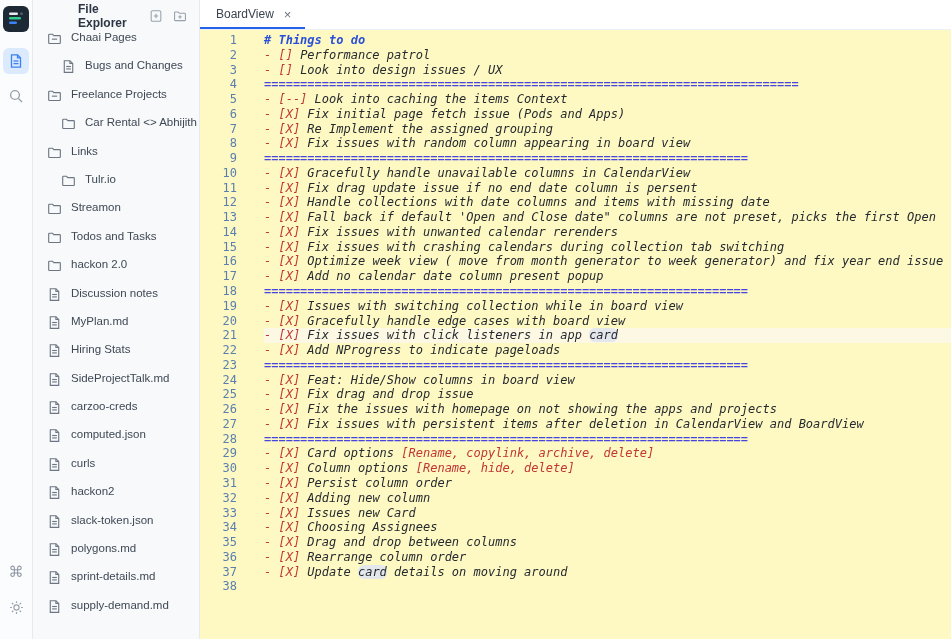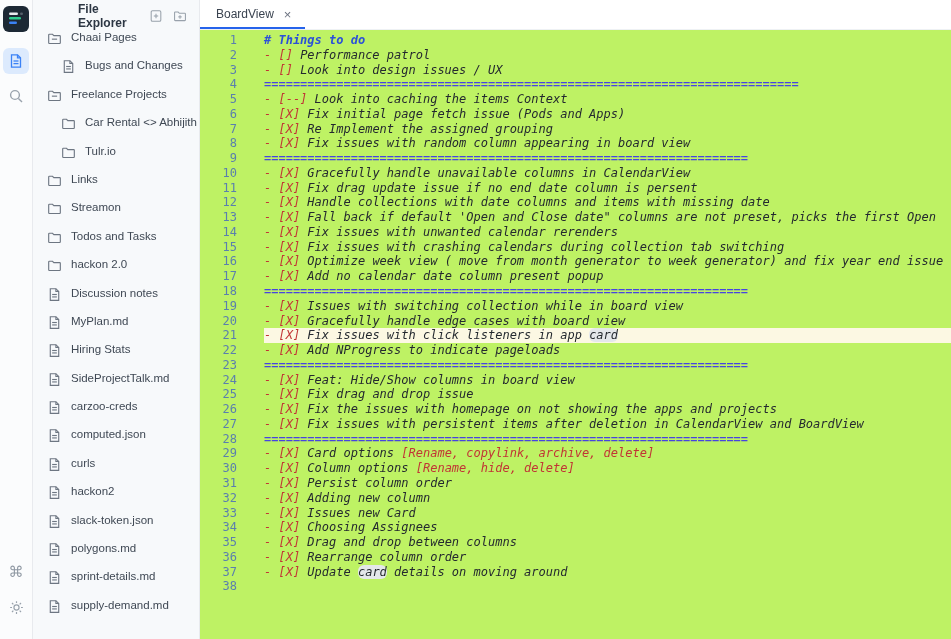--- a/index.html
+++ b/index.html
@@ -28,21 +28,21 @@
   .sb-hicon svg { display:block; }
   .tree { flex:1; overflow:hidden; }
   .tree-row { height:28.4px; display:flex; align-items:flex-start; padding-left:14px;
               cursor:pointer; }
   .tree-row.lvl1 { padding-left:28px; }
   .tree-icon { width:15px; height:15px; color:#6d7682; flex:none; margin-right:9px; }
   .tree-icon svg { display:block; }
   .tree-label { font-size:11.5px; color:#3f4854; white-space:nowrap; }
 
   
-  .main { flex:1; display:flex; flex-direction:column; background:#bef264; min-width:0; }
+  .main { flex:1; display:flex; flex-direction:column; background:#fef9c3; min-width:0; }
   .tabbar { height:30px; flex:none; background:#fff; border-bottom:1px solid #eef1f4;
             display:flex; align-items:flex-end; }
   .tab { height:30px; padding:0 14px 0 16px; display:flex; align-items:center; gap:10px;
          background:#fff; cursor:pointer; box-shadow: inset 0 -2px 0 var(--accent); }
   .tab-label { font-size:12px; color:#3a4350; }
   .tab-close { font-size:13px; color:#6b7280; cursor:pointer; line-height:1; }
 
   .editor { flex:1; padding-top:3px; overflow:hidden; }
   .line { display:flex; height:14.78px; line-height:14.78px;
           font-family:"DejaVu Sans Mono", monospace; font-size:12px; }
@@ -142,35 +142,35 @@
           <span class="tree-label">Freelance Projects</span>
         </div>
         <div class="tree-row lvl1">
           <span class="tree-icon">
             <svg width="15" height="15" viewBox="0 0 16 16" fill="none" stroke="currentColor" stroke-width="1.2">
               <path d="M1.8 4.2c0-.4.3-.7.7-.7h3.4l1.4 1.4h6.2c.4 0 .7.3.7.7v7c0 .4-.3.7-.7.7H2.5c-.4 0-.7-.3-.7-.7z"></path>
             </svg>
           </span>
           <span class="tree-label">Car Rental &lt;&gt; Abhijith</span>
         </div>
+        <div class="tree-row">
+          <span class="tree-icon">
+            <svg width="15" height="15" viewBox="0 0 16 16" fill="none" stroke="currentColor" stroke-width="1.2">
+              <path d="M1.8 4.2c0-.4.3-.7.7-.7h3.4l1.4 1.4h6.2c.4 0 .7.3.7.7v7c0 .4-.3.7-.7.7H2.5c-.4 0-.7-.3-.7-.7z"></path>
+            </svg>
+          </span>
+          <span class="tree-label">Links</span>
+        </div>
         <div class="tree-row lvl1">
           <span class="tree-icon">
             <svg width="15" height="15" viewBox="0 0 16 16" fill="none" stroke="currentColor" stroke-width="1.2">
               <path d="M1.8 4.2c0-.4.3-.7.7-.7h3.4l1.4 1.4h6.2c.4 0 .7.3.7.7v7c0 .4-.3.7-.7.7H2.5c-.4 0-.7-.3-.7-.7z"></path>
             </svg>
           </span>
           <span class="tree-label">Tulr.io</span>
-        </div>
-        <div class="tree-row">
-          <span class="tree-icon">
-            <svg width="15" height="15" viewBox="0 0 16 16" fill="none" stroke="currentColor" stroke-width="1.2">
-              <path d="M1.8 4.2c0-.4.3-.7.7-.7h3.4l1.4 1.4h6.2c.4 0 .7.3.7.7v7c0 .4-.3.7-.7.7H2.5c-.4 0-.7-.3-.7-.7z"></path>
-            </svg>
-          </span>
-          <span class="tree-label">Links</span>
         </div>
         <div class="tree-row">
           <span class="tree-icon">
             <svg width="15" height="15" viewBox="0 0 16 16" fill="none" stroke="currentColor" stroke-width="1.2">
               <path d="M1.8 4.2c0-.4.3-.7.7-.7h3.4l1.4 1.4h6.2c.4 0 .7.3.7.7v7c0 .4-.3.7-.7.7H2.5c-.4 0-.7-.3-.7-.7z"></path>
             </svg>
           </span>
           <span class="tree-label">Streamon</span>
         </div>
         <div class="tree-row">

